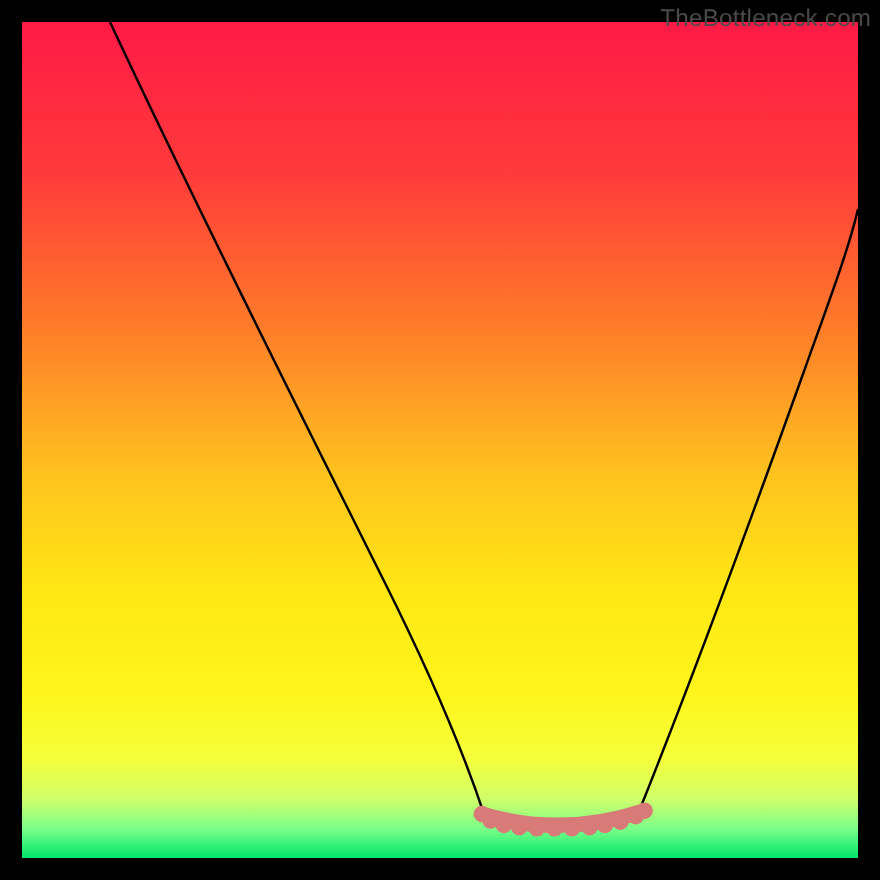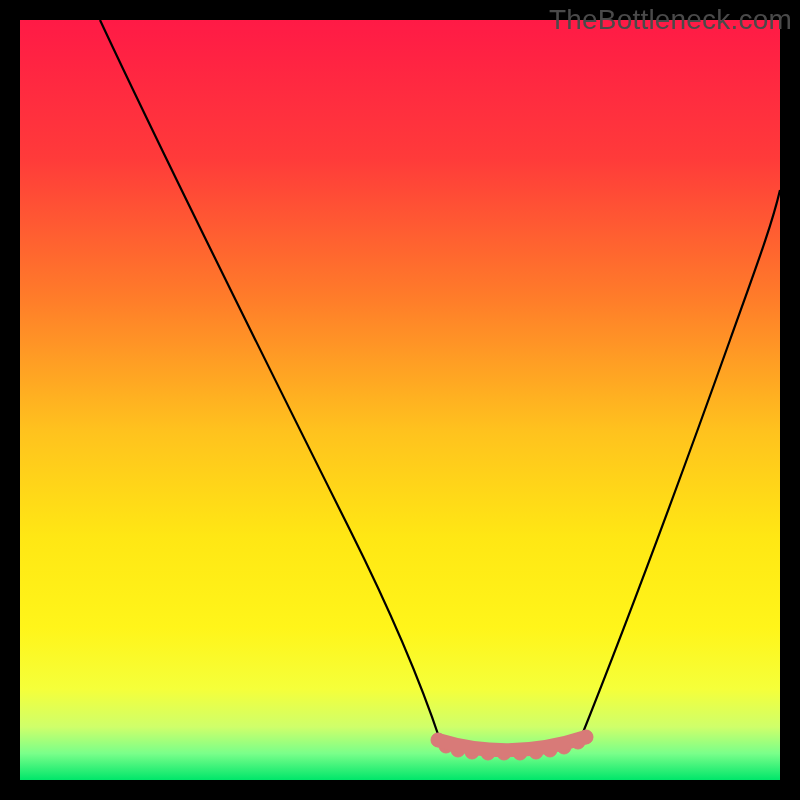--- a/index.html
+++ b/index.html
@@ -32,21 +32,21 @@
   .curve-svg {
     position: absolute;
     inset: 0;
     width: 100%;
     height: 100%;
   }
   .watermark {
     position: absolute;
     top: 4px;
     right: 8px;
-    font-size: 28px;
+    font-size: 22px;
     font-weight: 500;
     color: #4a4a4a;
     letter-spacing: 0.2px;
     user-select: none;
   }
 </style>
 </head>
 <body>
 
 <div class="stage">

